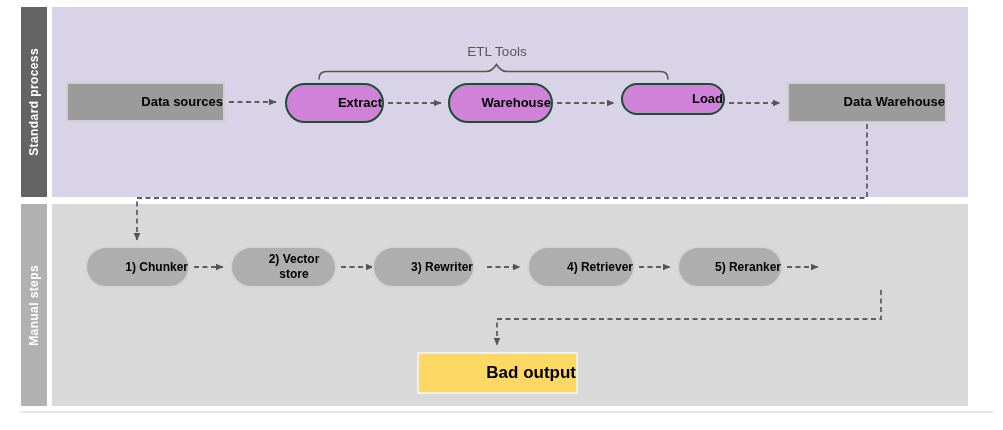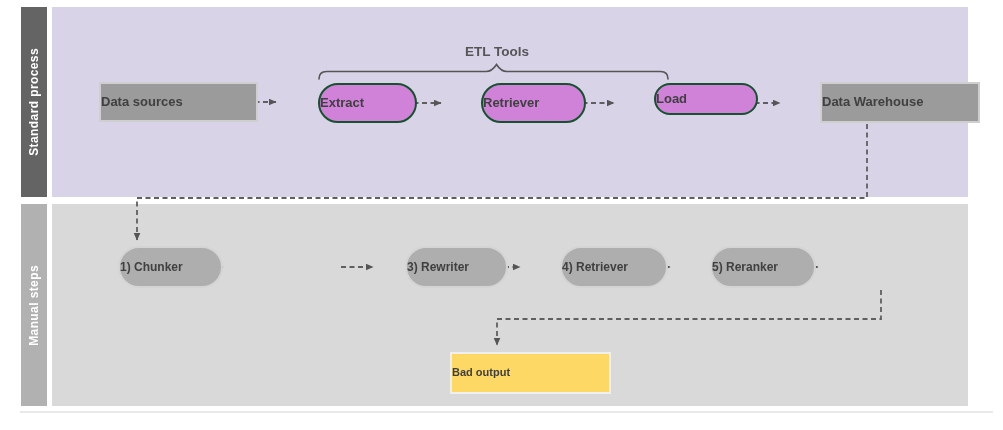--- a/index.html
+++ b/index.html
@@ -32,27 +32,26 @@
 
   .lane1-label { left: 21px; top: 7px; width: 26px; height: 190px; background: #646464; }
   .lane1-body  { left: 52px; top: 7px; width: 916px; height: 190px; background: #d9d3e8; }
   .lane2-label { left: 21px; top: 204px; width: 26px; height: 202px; background: #b1b1b1; }
   .lane2-body  { left: 52px; top: 204px; width: 916px; height: 202px; background: #d9d9d9; }
 
   .node {
     position: absolute;
     display: flex;
     align-items: center;
-    justify-content: flex-start;
+    justify-content: flex-end;
     text-align: center;
-    color: #404040;
+    color: #000000;
     font-weight: bold;
     box-sizing: border-box;
     line-height: 1.25;
-    margin-left: 33px;
   }
   .gray-rect {
     background: #9b9b9b;
     border: 2px solid #cfcfcf;
     font-size: 13px;
   }
   .pink-pill {
     background: #cf82d8;
     border: 2px solid #14532d;
     border-radius: 21px;
@@ -61,21 +60,21 @@
   .gray-pill {
     background: #aeaeae;
     border: 2px solid #d4d4d4;
     border-radius: 22px;
     font-size: 12px;
   }
   .gray-pill .lbl { max-width: 82px; }
   .yellow-rect {
     background: #fdd865;
     border: 2px solid #efefef;
-    font-size: 11px;
+    font-size: 17px;
   }
 
   .node-data-sources   { left: 66px;  top: 82px;  width: 159px; height: 40px; }
   .node-extract        { left: 285px; top: 83px;  width: 99px;  height: 40px; }
   .node-transform      { left: 448px; top: 83px;  width: 105px; height: 40px; }
   .node-load           { left: 621px; top: 83px;  width: 104px; height: 32px; }
   .node-data-warehouse { left: 787px; top: 82px;  width: 160px; height: 41px; }
 
   .node-chunker        { left: 85px;  top: 246px; width: 105px; height: 42px; }
   .node-vector-store   { left: 230px; top: 246px; width: 107px; height: 42px; }
@@ -83,21 +82,21 @@
   .node-retriever      { left: 527px; top: 246px; width: 108px; height: 42px; }
   .node-reranker       { left: 677px; top: 246px; width: 106px; height: 42px; }
   .node-consolidator   { left: 825px; top: 246px; width: 112px; height: 42px; }
   .node-bad-output     { left: 417px; top: 352px; width: 161px; height: 42px; }
 
   .etl-label {
     position: absolute;
     left: 437px; top: 44px; width: 120px;
     text-align: center;
     color: #555555;
-    font-weight: bold;
+    font-weight: normal;
     font-size: 13.5px;
   }
 
   .connector-layer {
     position: absolute;
     left: 0; top: 0;
     pointer-events: none;
   }
 
   .bottom-rule {
@@ -145,31 +144,34 @@
     <path d="M319 79 Q319 71.5 326.5 71.5 L486 71.5 Q492 71.5 496.5 64.5 Q501 71.5 507 71.5 L660.5 71.5 Q668 71.5 668 79" stroke="#565656" stroke-width="1.6" fill="none" stroke-linecap="round"></path>
   </svg>
 
   <div class="node gray-rect node-data-sources">
     <span class="lbl">Data sources</span>
   </div>
   <div class="node pink-pill node-extract">
     <span class="lbl">Extract</span>
   </div>
   <div class="node pink-pill node-transform">
-    <span class="lbl">Retriever</span>
+    <span class="lbl">Warehouse</span>
   </div>
   <div class="node pink-pill node-load">
     <span class="lbl">Load</span>
   </div>
   <div class="node gray-rect node-data-warehouse">
     <span class="lbl">Data Warehouse</span>
   </div>
 
   <div class="node gray-pill node-chunker">
     <span class="lbl">1) Chunker</span>
+  </div>
+  <div class="node gray-pill node-vector-store">
+    <span class="lbl">2) Vector store</span>
   </div>
   <div class="node gray-pill node-rewriter">
     <span class="lbl">3) Rewriter</span>
   </div>
   <div class="node gray-pill node-retriever">
     <span class="lbl">4) Retriever</span>
   </div>
   <div class="node gray-pill node-reranker">
     <span class="lbl">5) Reranker</span>
   </div>

